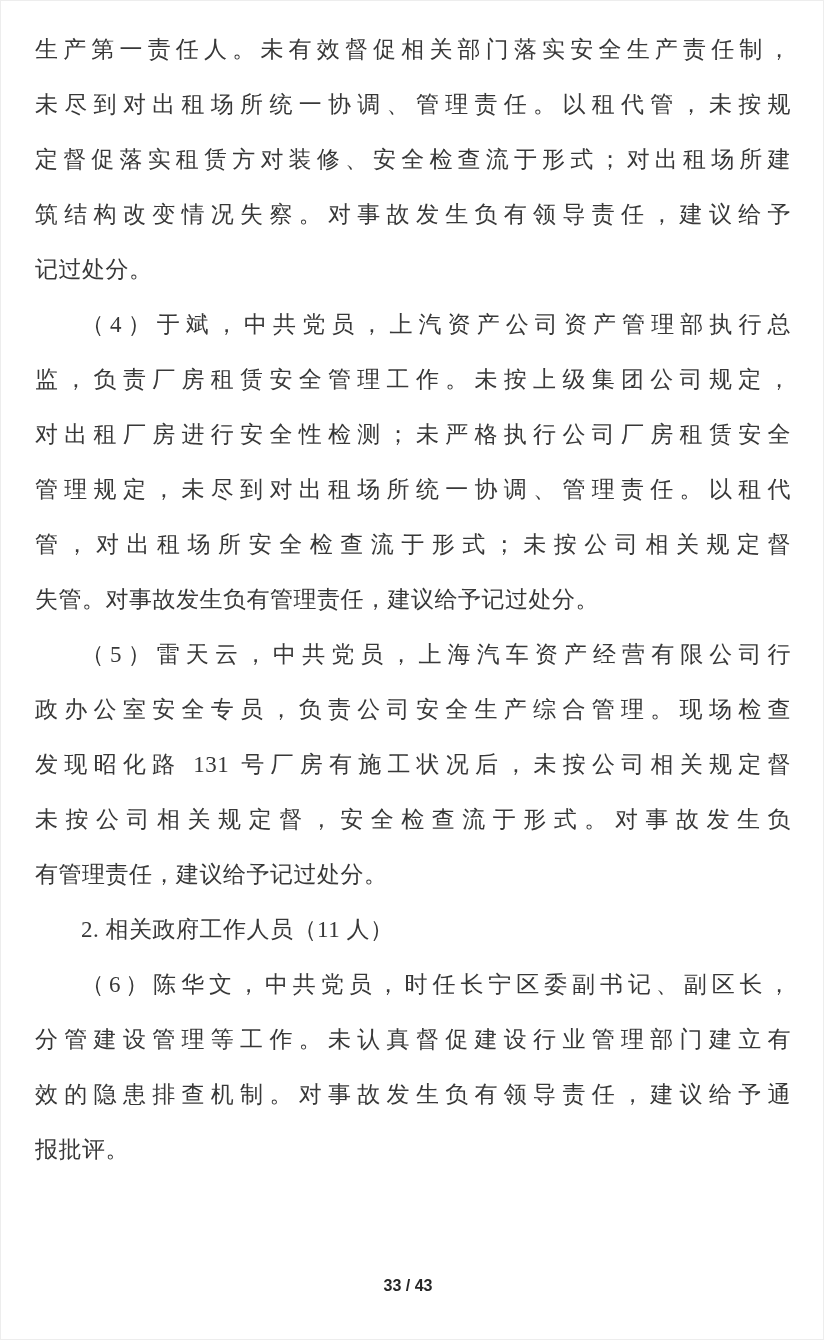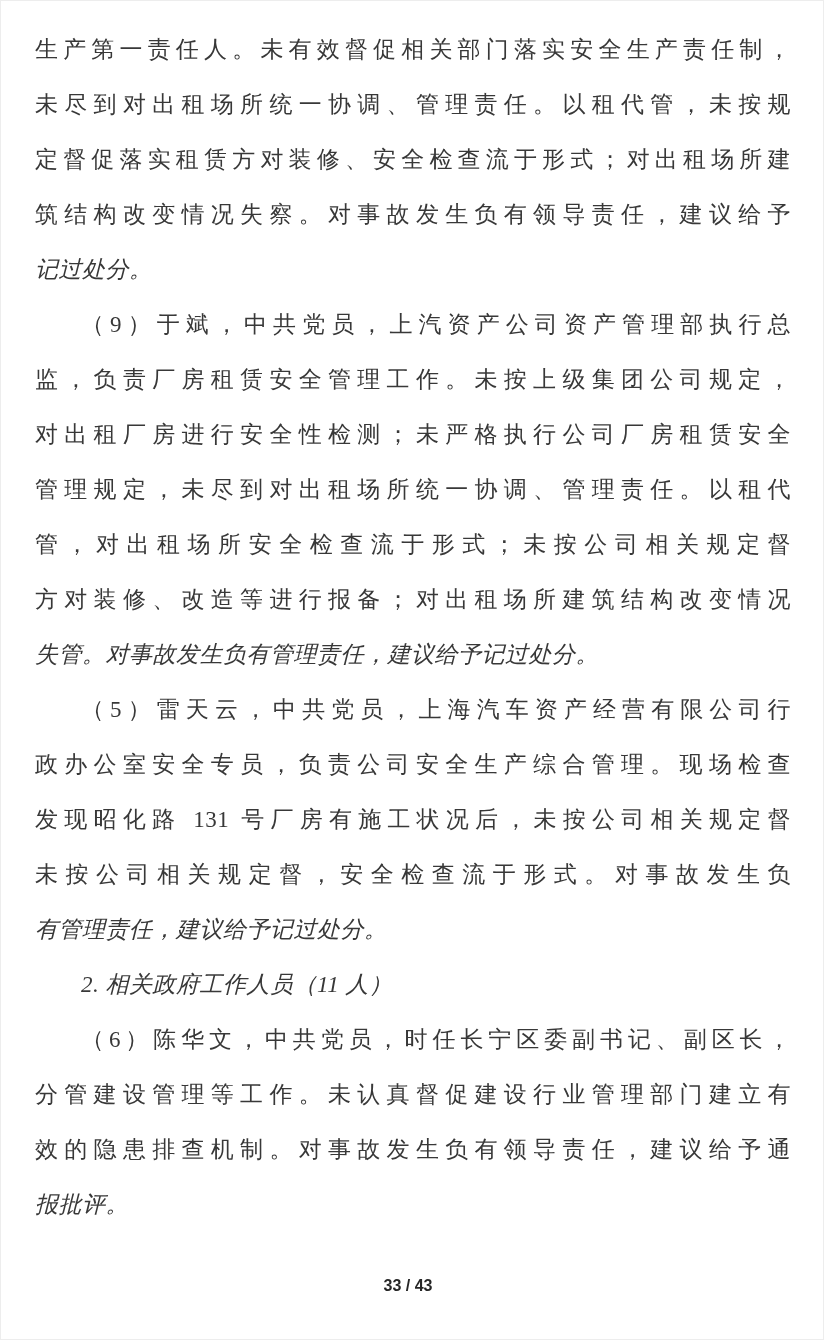--- a/index.html
+++ b/index.html
@@ -29,21 +29,20 @@
     color: #383838;
     text-align: justify;
     text-align-last: justify;
     text-justify: inter-character;
     white-space: nowrap;
     letter-spacing: 0.5px;
     font-weight: 400;
   }
   .line.end {
     text-align-last: left;
-    font-style: italic;
   }
   .line.first {
     text-indent: 2em;
   }
   .footer {
     position: absolute;
     left: 0;
     right: 8px;
     top: 1276px;
     text-align: center;
@@ -57,26 +56,25 @@
 <body>
 
 <div class="content">
 
   <div class="line">生产第一责任人。未有效督促相关部门落实安全生产责任制，</div>
   <div class="line">未尽到对出租场所统一协调、管理责任。以租代管，未按规</div>
   <div class="line">定督促落实租赁方对装修、安全检查流于形式；对出租场所建</div>
   <div class="line">筑结构改变情况失察。对事故发生负有领导责任，建议给予</div>
   <div class="line end">记过处分。</div>
 
-  <div class="line first">（9）于斌，中共党员，上汽资产公司资产管理部执行总</div>
+  <div class="line first">（4）于斌，中共党员，上汽资产公司资产管理部执行总</div>
   <div class="line">监，负责厂房租赁安全管理工作。未按上级集团公司规定，</div>
   <div class="line">对出租厂房进行安全性检测；未严格执行公司厂房租赁安全</div>
   <div class="line">管理规定，未尽到对出租场所统一协调、管理责任。以租代</div>
   <div class="line">管，对出租场所安全检查流于形式；未按公司相关规定督</div>
-  <div class="line">方对装修、改造等进行报备；对出租场所建筑结构改变情况</div>
   <div class="line end">失管。对事故发生负有管理责任，建议给予记过处分。</div>
 
   <div class="line first">（5）雷天云，中共党员，上海汽车资产经营有限公司行</div>
   <div class="line">政办公室安全专员，负责公司安全生产综合管理。现场检查</div>
   <div class="line">发现昭化路 131 号厂房有施工状况后，未按公司相关规定督</div>
   <div class="line">未按公司相关规定督，安全检查流于形式。对事故发生负</div>
   <div class="line end">有管理责任，建议给予记过处分。</div>
 
   <div class="line first end">2. 相关政府工作人员（11 人）</div>
 

